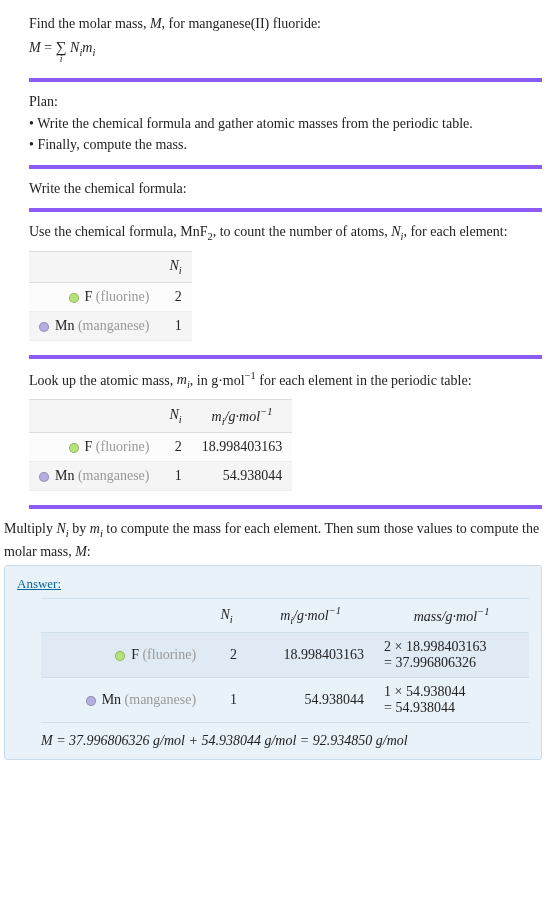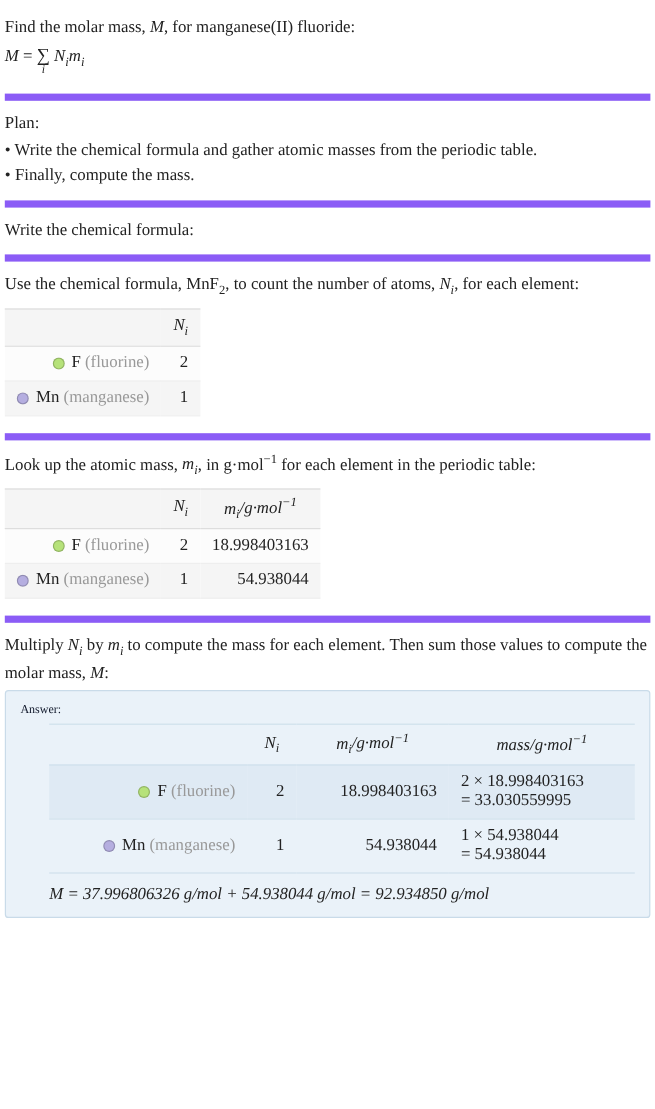--- a/index.html
+++ b/index.html
@@ -1,37 +1,37 @@
 <!DOCTYPE html>
 <html><head>
   <meta charset="utf-8">
   <style>
     * { box-sizing: border-box; margin: 0; padding: 0; }
     body { font-family: Georgia, 'Times New Roman', serif; font-size: 14px; color: #222; background: #fff; width: 546px; padding: 4px; }
-    .section { border-bottom: 6px solid #8b5cf6; padding: 8px 0; }
+    .section { border-bottom: 4px solid #8b5cf6; padding: 8px 0; margin-left: 25px; }
     .section:last-child { border-bottom: none; }
     .line { margin: 2px 0; line-height: 1.4; }
     .formula { font-style: italic; }
     .sub { font-size: 0.75em; vertical-align: sub; }
     .sup { font-size: 0.75em; vertical-align: super; }
     table { border-collapse: collapse; margin: 6px 0; }
     th, td { padding: 6px 10px; text-align: right; font-weight: normal; }
     th { font-style: italic; text-align: center; }
     .tbl1 { }
     .tbl1 tr:nth-child(odd) td, .tbl1 tr:nth-child(odd) th { background: #f5f5f5; }
     .tbl1 tr:nth-child(even) td, .tbl1 tr:nth-child(even) th { background: #fcfcfc; }
     .tbl1 tr:first-child th { background: #f5f5f5; border-top: 1px solid #ddd; border-bottom: 1px solid #ddd; }
     .tbl1 td { border-bottom: 1px solid #eee; }
     .tbl1 td.num { text-align: right; }
     .dot { display: inline-block; width: 10px; height: 10px; border-radius: 50%; margin-right: 6px; vertical-align: middle; border: 1px solid rgba(0,0,0,0.2); }
     .dot-f { background: #b6e27a; }
     .dot-mn { background: #b5aee0; }
     .elem-label { color: #999; }
     .answer-box { background: #eaf2f9; border: 1px solid #c9dbe9; border-radius: 3px; padding: 10px 12px; margin-top: 4px; }
-    .answer-box .label { margin-bottom: 6px; color: #0f172a; font-size: 10px; }
+    .answer-box .label { margin-bottom: 6px; color: #0369a1; font-size: 13px; text-decoration: underline; }
     .tbl2 { width: 100%; margin-left: 24px; width: calc(100% - 24px); }
     .tbl2 th, .tbl2 td { border-top: 1px solid #cfe0ec; border-bottom: 1px solid #cfe0ec; }
     .tbl2 tr:nth-child(odd) td, .tbl2 tr:nth-child(odd) th { background: #eaf2f9; }
     .tbl2 tr:nth-child(even) td, .tbl2 tr:nth-child(even) th { background: #dfeaf4; }
     .tbl2 td.num { text-align: right; }
     .tbl2 td.mass { text-align: left; }
     .final { margin: 10px 0 0 24px; }
     .sum-symbol { font-size: 1.1em; }
   </style>
 </head>
@@ -116,21 +116,21 @@
           <tr>
         <th></th>
         <th><span class="formula"><span>N</span><span class="sub">i</span></span></th>
         <th><span class="formula"><span>m</span><span class="sub">i</span></span><span>/g·mol</span><span class="sup">−1</span></th>
         <th><span>mass/g·mol</span><span class="sup">−1</span></th>
       </tr>
       <tr>
         <td><span class="dot dot-f"></span><span>F</span><span class="elem-label"> (fluorine)</span></td>
         <td class="num">2</td>
         <td class="num">18.998403163</td>
-        <td class="mass"><span>2 × 18.998403163</span><br><span>= 33.030559995</span></td>
+        <td class="mass"><span>2 × 18.998403163</span><br><span>= 37.996806326</span></td>
       </tr>
       <tr>
         <td><span class="dot dot-mn"></span><span>Mn</span><span class="elem-label"> (manganese)</span></td>
         <td class="num">1</td>
         <td class="num">54.938044</td>
         <td class="mass"><span>1 × 54.938044</span><br><span>= 54.938044</span></td>
       </tr>
     </tbody>
       </table>
     <div class="final">

